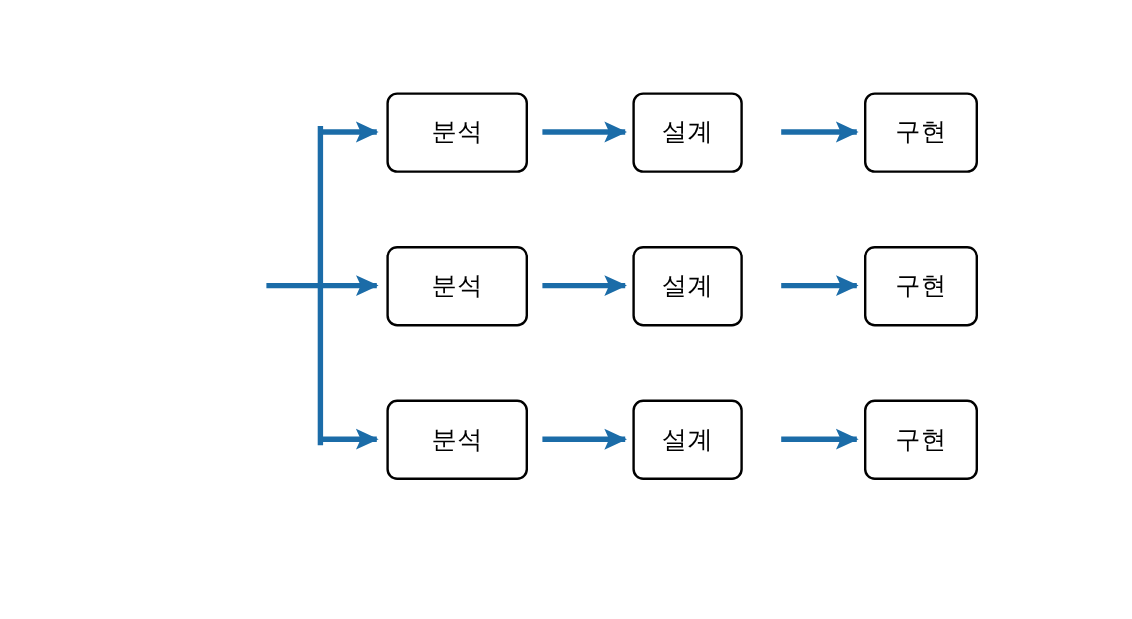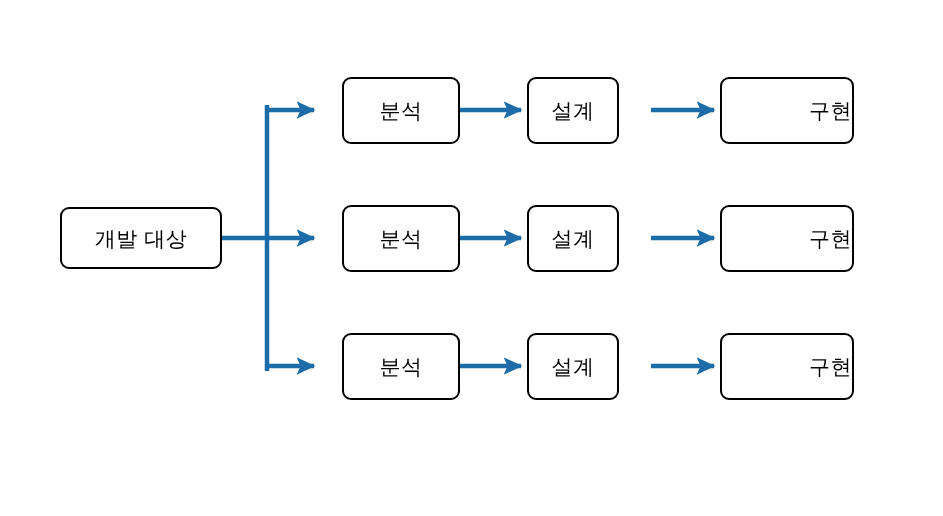--- a/index.html
+++ b/index.html
@@ -46,23 +46,23 @@
     user-select: none;
   }
   
   .node.root {
     left: 60px;
     top: 207px;
     width: 162px;
     height: 62px;
   }
   
-  .col-analysis { left: 322px; width: 118px; margin-left: 20px; }
+  .col-analysis { left: 322px; width: 118px; }
   .col-design   { left: 527px; width: 92px; }
-  .col-impl     { left: 720px; width: 134px; justify-content: flex-end; }
+  .col-impl     { left: 720px; width: 95px; }
   
   .row-1 { top: 77px;  height: 67px; }
   .row-2 { top: 205px; height: 67px; }
   .row-3 { top: 333px; height: 67px; }
 </style>
 </head>
 <body>
 
 <div id="canvas">
 
@@ -86,23 +86,20 @@
     <line x1="452" y1="110" x2="521" y2="110" stroke="#1b6ca8" stroke-width="4.5" marker-end="url(#arrowhead)"></line>
     <line x1="651" y1="110" x2="714" y2="110" stroke="#1b6ca8" stroke-width="4.5" marker-end="url(#arrowhead)"></line>
 
     <line x1="452" y1="238" x2="521" y2="238" stroke="#1b6ca8" stroke-width="4.5" marker-end="url(#arrowhead)"></line>
     <line x1="651" y1="238" x2="714" y2="238" stroke="#1b6ca8" stroke-width="4.5" marker-end="url(#arrowhead)"></line>
 
     <line x1="452" y1="366" x2="521" y2="366" stroke="#1b6ca8" stroke-width="4.5" marker-end="url(#arrowhead)"></line>
     <line x1="651" y1="366" x2="714" y2="366" stroke="#1b6ca8" stroke-width="4.5" marker-end="url(#arrowhead)"></line>
   </svg>
 
-  <div class="node root">
-    <span class="node-label">개발 대상</span>
-  </div>
 
   <div class="node col-analysis row-1">
     <span class="node-label">분석</span>
   </div>
   <div class="node col-design row-1">
     <span class="node-label">설계</span>
   </div>
   <div class="node col-impl row-1">
     <span class="node-label">구현</span>
   </div>

